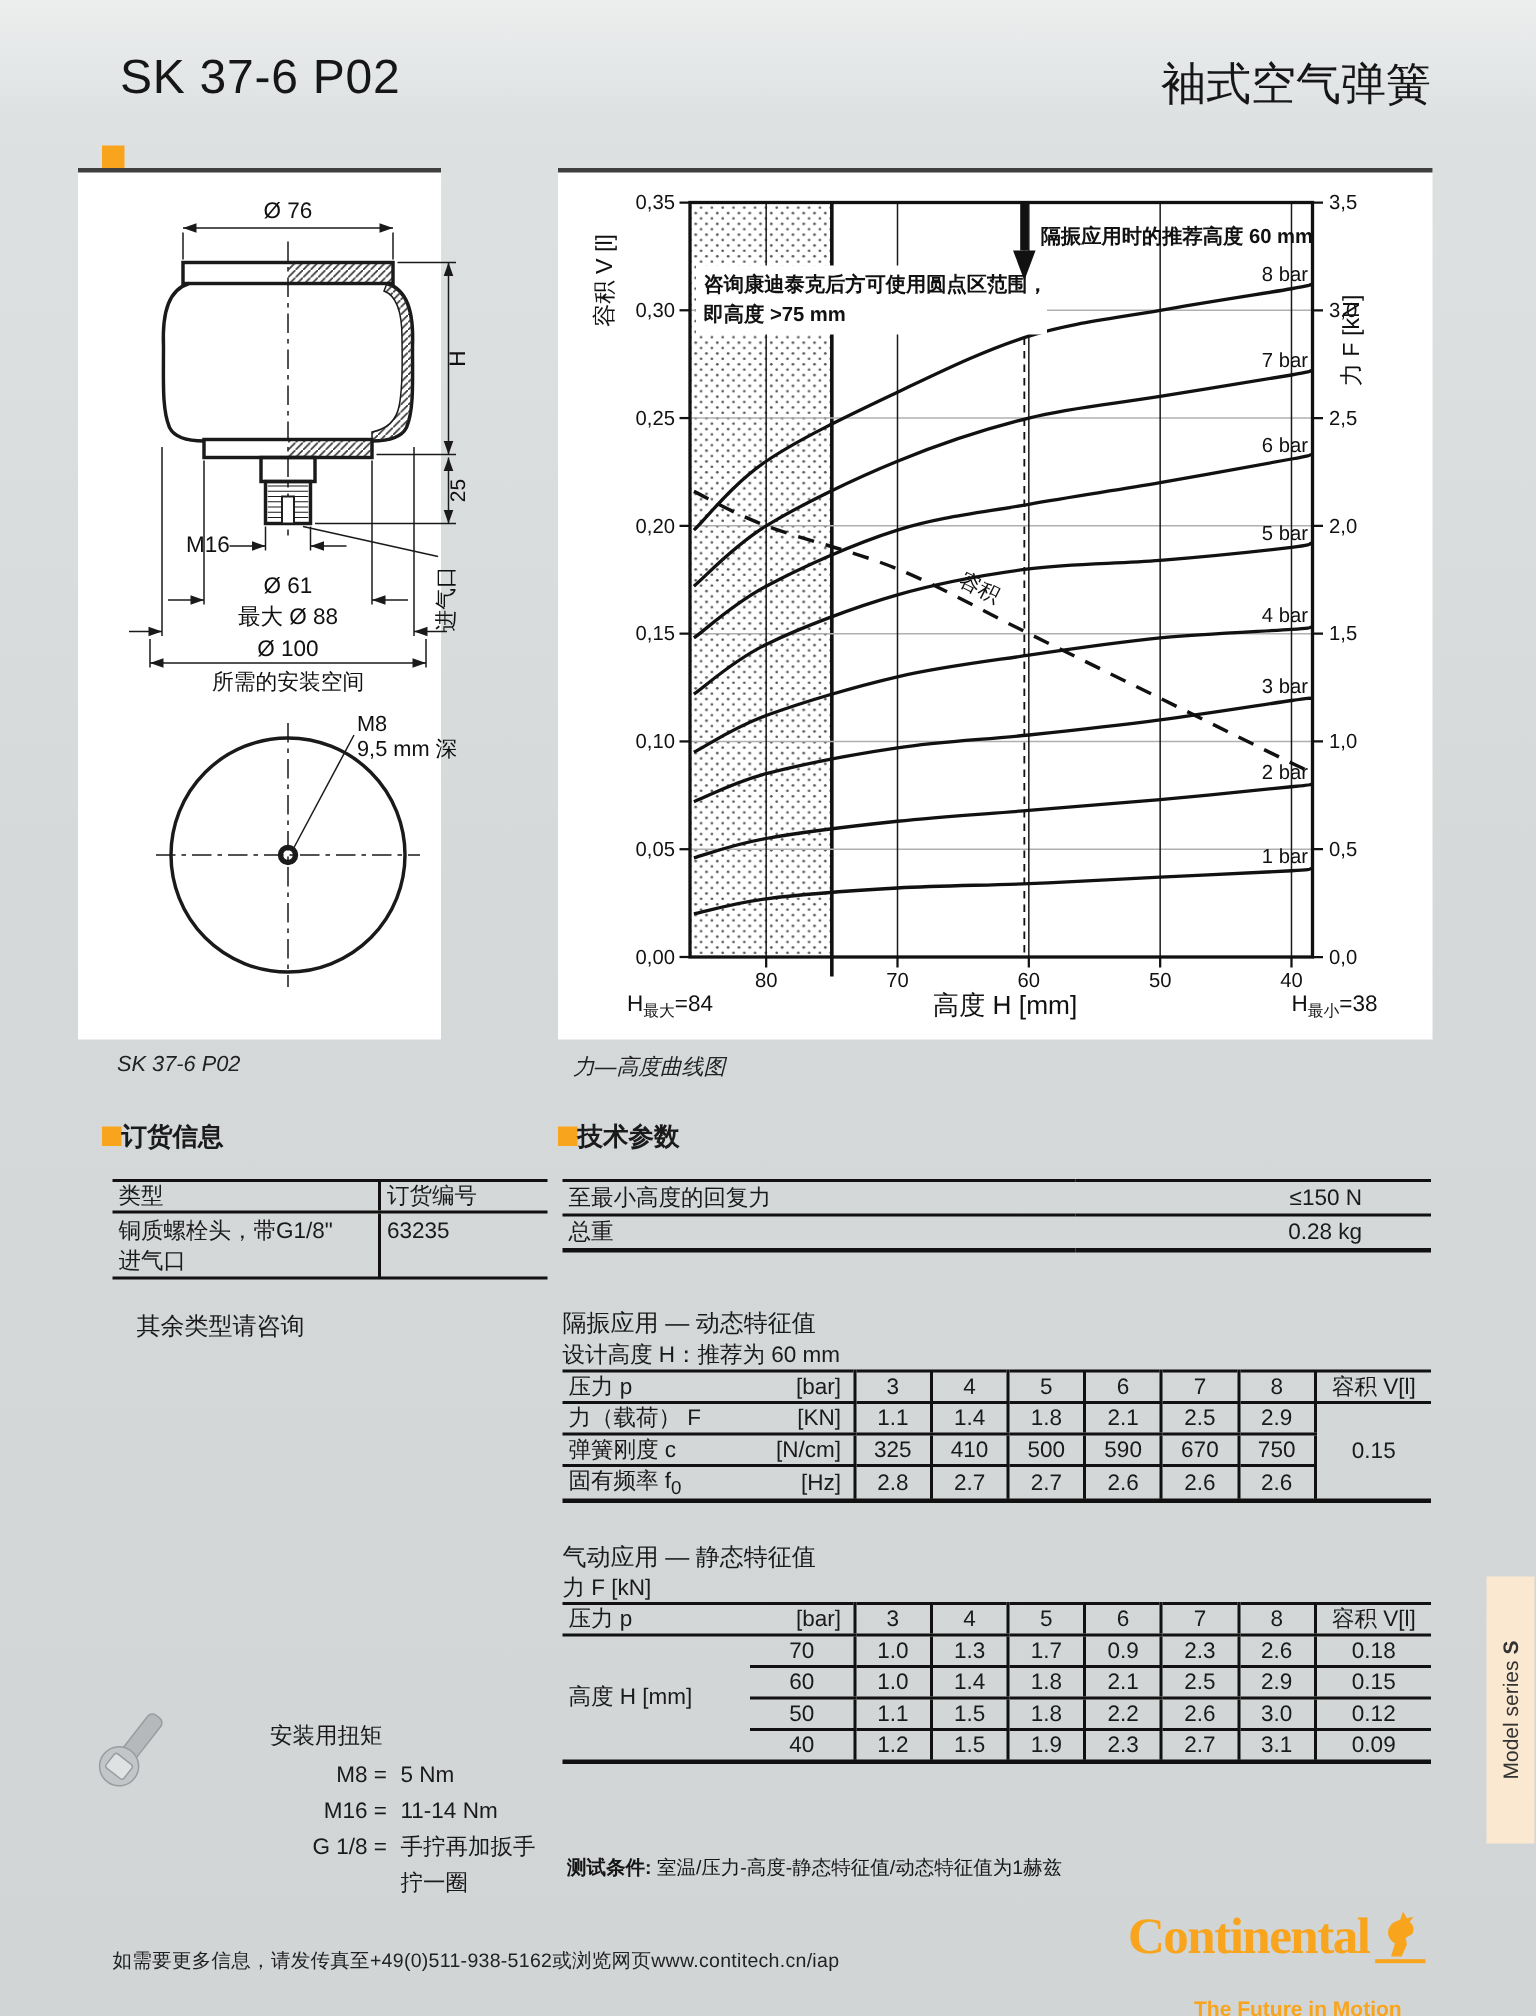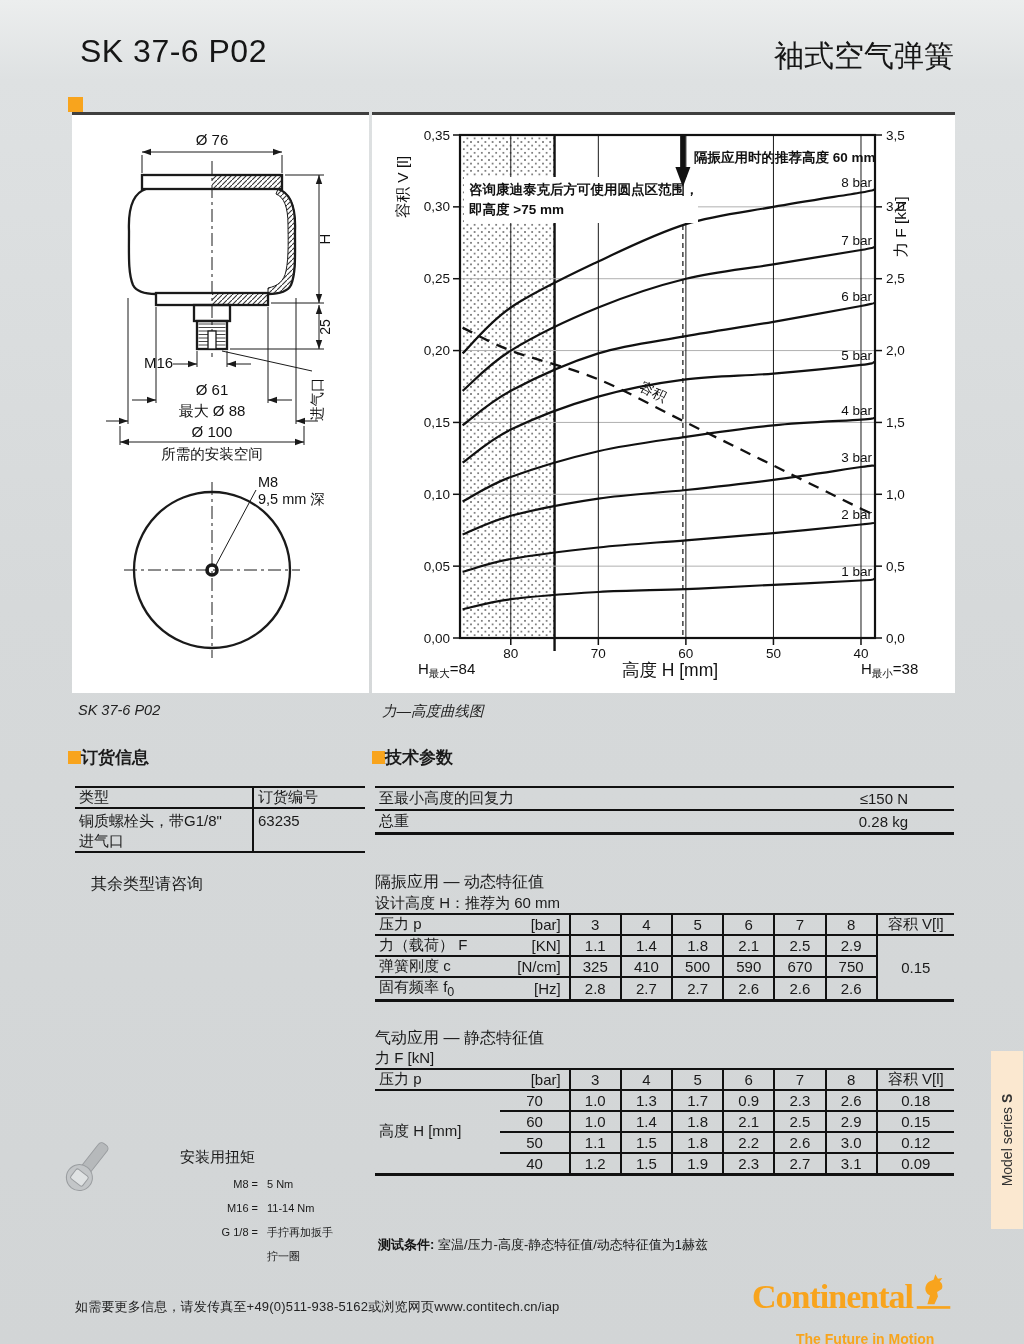--- a/index.html
+++ b/index.html
@@ -5,21 +5,21 @@
   *{margin:0;padding:0;box-sizing:border-box}
   html,body{width:1024px;height:1344px}
   body{font-family:"Liberation Sans","DejaVu Sans",sans-serif;color:#1a1a1a}
   .page{position:relative;width:1024px;height:1344px;overflow:hidden;
         background:linear-gradient(180deg,#eceeee 0%,#dee1e2 6%,#d6d9da 45%,#d2d5d6 100%)}
   .abs{position:absolute}
   .title-left{left:80px;top:33px;font-size:32px;letter-spacing:.5px;color:#161616}
   .title-right{right:70px;top:36px;font-size:30px;color:#161616}
   .orange-sq{width:15px;height:15px;background:#F8A41D}
   .panel{position:absolute;background:#fff;border-top:3px solid #3f3f3f}
-  .drawing-panel{left:72px;top:112px;width:297px;height:581px}
+  .drawing-panel{left:52px;top:112px;width:242px;height:581px}
   .chart-panel{left:372px;top:112px;width:583px;height:581px}
   .caption{font-style:italic;font-size:14.5px;color:#222}
   .sec{display:flex;align-items:center;}
   .sec .sq{width:13px;height:13px;background:#F8A41D;flex:none}
   .sec .t{font-weight:bold;font-size:17px}
   table{border-collapse:collapse}
   td{font-size:15px;padding:0 4px;height:22px;vertical-align:middle}
   .ord{position:absolute;left:75px;top:786px;width:290px;border-top:2px solid #111;border-bottom:2px solid #111}
   .ord td.c2{border-left:2px solid #111;width:112px}
   .ord tr.hd td{border-bottom:2px solid #111;height:21px}
@@ -29,27 +29,27 @@
   .tech tr:last-child td{border-bottom:none}
   .tech td.v{text-align:right;padding-right:46px}
   .blk-title{font-weight:normal;font-size:16px}
   .blk-sub{font-size:15px}
   .grid-tbl{border-top:2px solid #111;border-bottom:3px solid #111;table-layout:fixed;width:579px}
   .grid-tbl td{border-bottom:2px solid #111;height:21px}
   .grid-tbl td.vline{border-left:2px solid #111}
   .grid-tbl td.num{text-align:center}
   .grid-tbl td.unit{text-align:right;padding-right:8px}
   .grid-tbl td.nob{border-bottom:none}
-  .torque-row{display:flex;font-size:11px;line-height:24px}
+  .torque-row{display:flex;font-size:15px;line-height:24px}
   .torque-row .k{width:78px;text-align:right;flex:none}
   .torque-row .v{margin-left:9px}
   .testcond{font-size:13px;color:#151515}
   .footer-text{font-size:13px;color:#222;letter-spacing:.2px}
   .logo{position:absolute;left:752px;top:1270px;width:200px}
-  .logo-row{display:flex;align-items:flex-end}
+  .logo-row{display:flex;align-items:center}
   .logo-word{font-family:"Liberation Serif","DejaVu Serif",serif;font-weight:bold;font-size:34px;
              color:#F8A41D;letter-spacing:-1px;line-height:34px}
   .logo-tag{font-size:14px;font-weight:bold;color:#F8A41D;margin-left:44px;margin-top:17px}
   .side-tab{position:absolute;left:991px;top:1051px;width:32px;height:178px;background:#FBE8D0}
   .side-tab .inner{position:absolute;left:50%;top:50%;width:178px;height:32px;
       transform:translate(-50%,-50%) rotate(-90deg);display:flex;align-items:center;justify-content:center;
       font-size:14px;color:#333;white-space:nowrap}
   .side-tab .inner b{margin-left:4px}
   svg text{font-family:"Liberation Sans","DejaVu Sans",sans-serif}
 </style>

